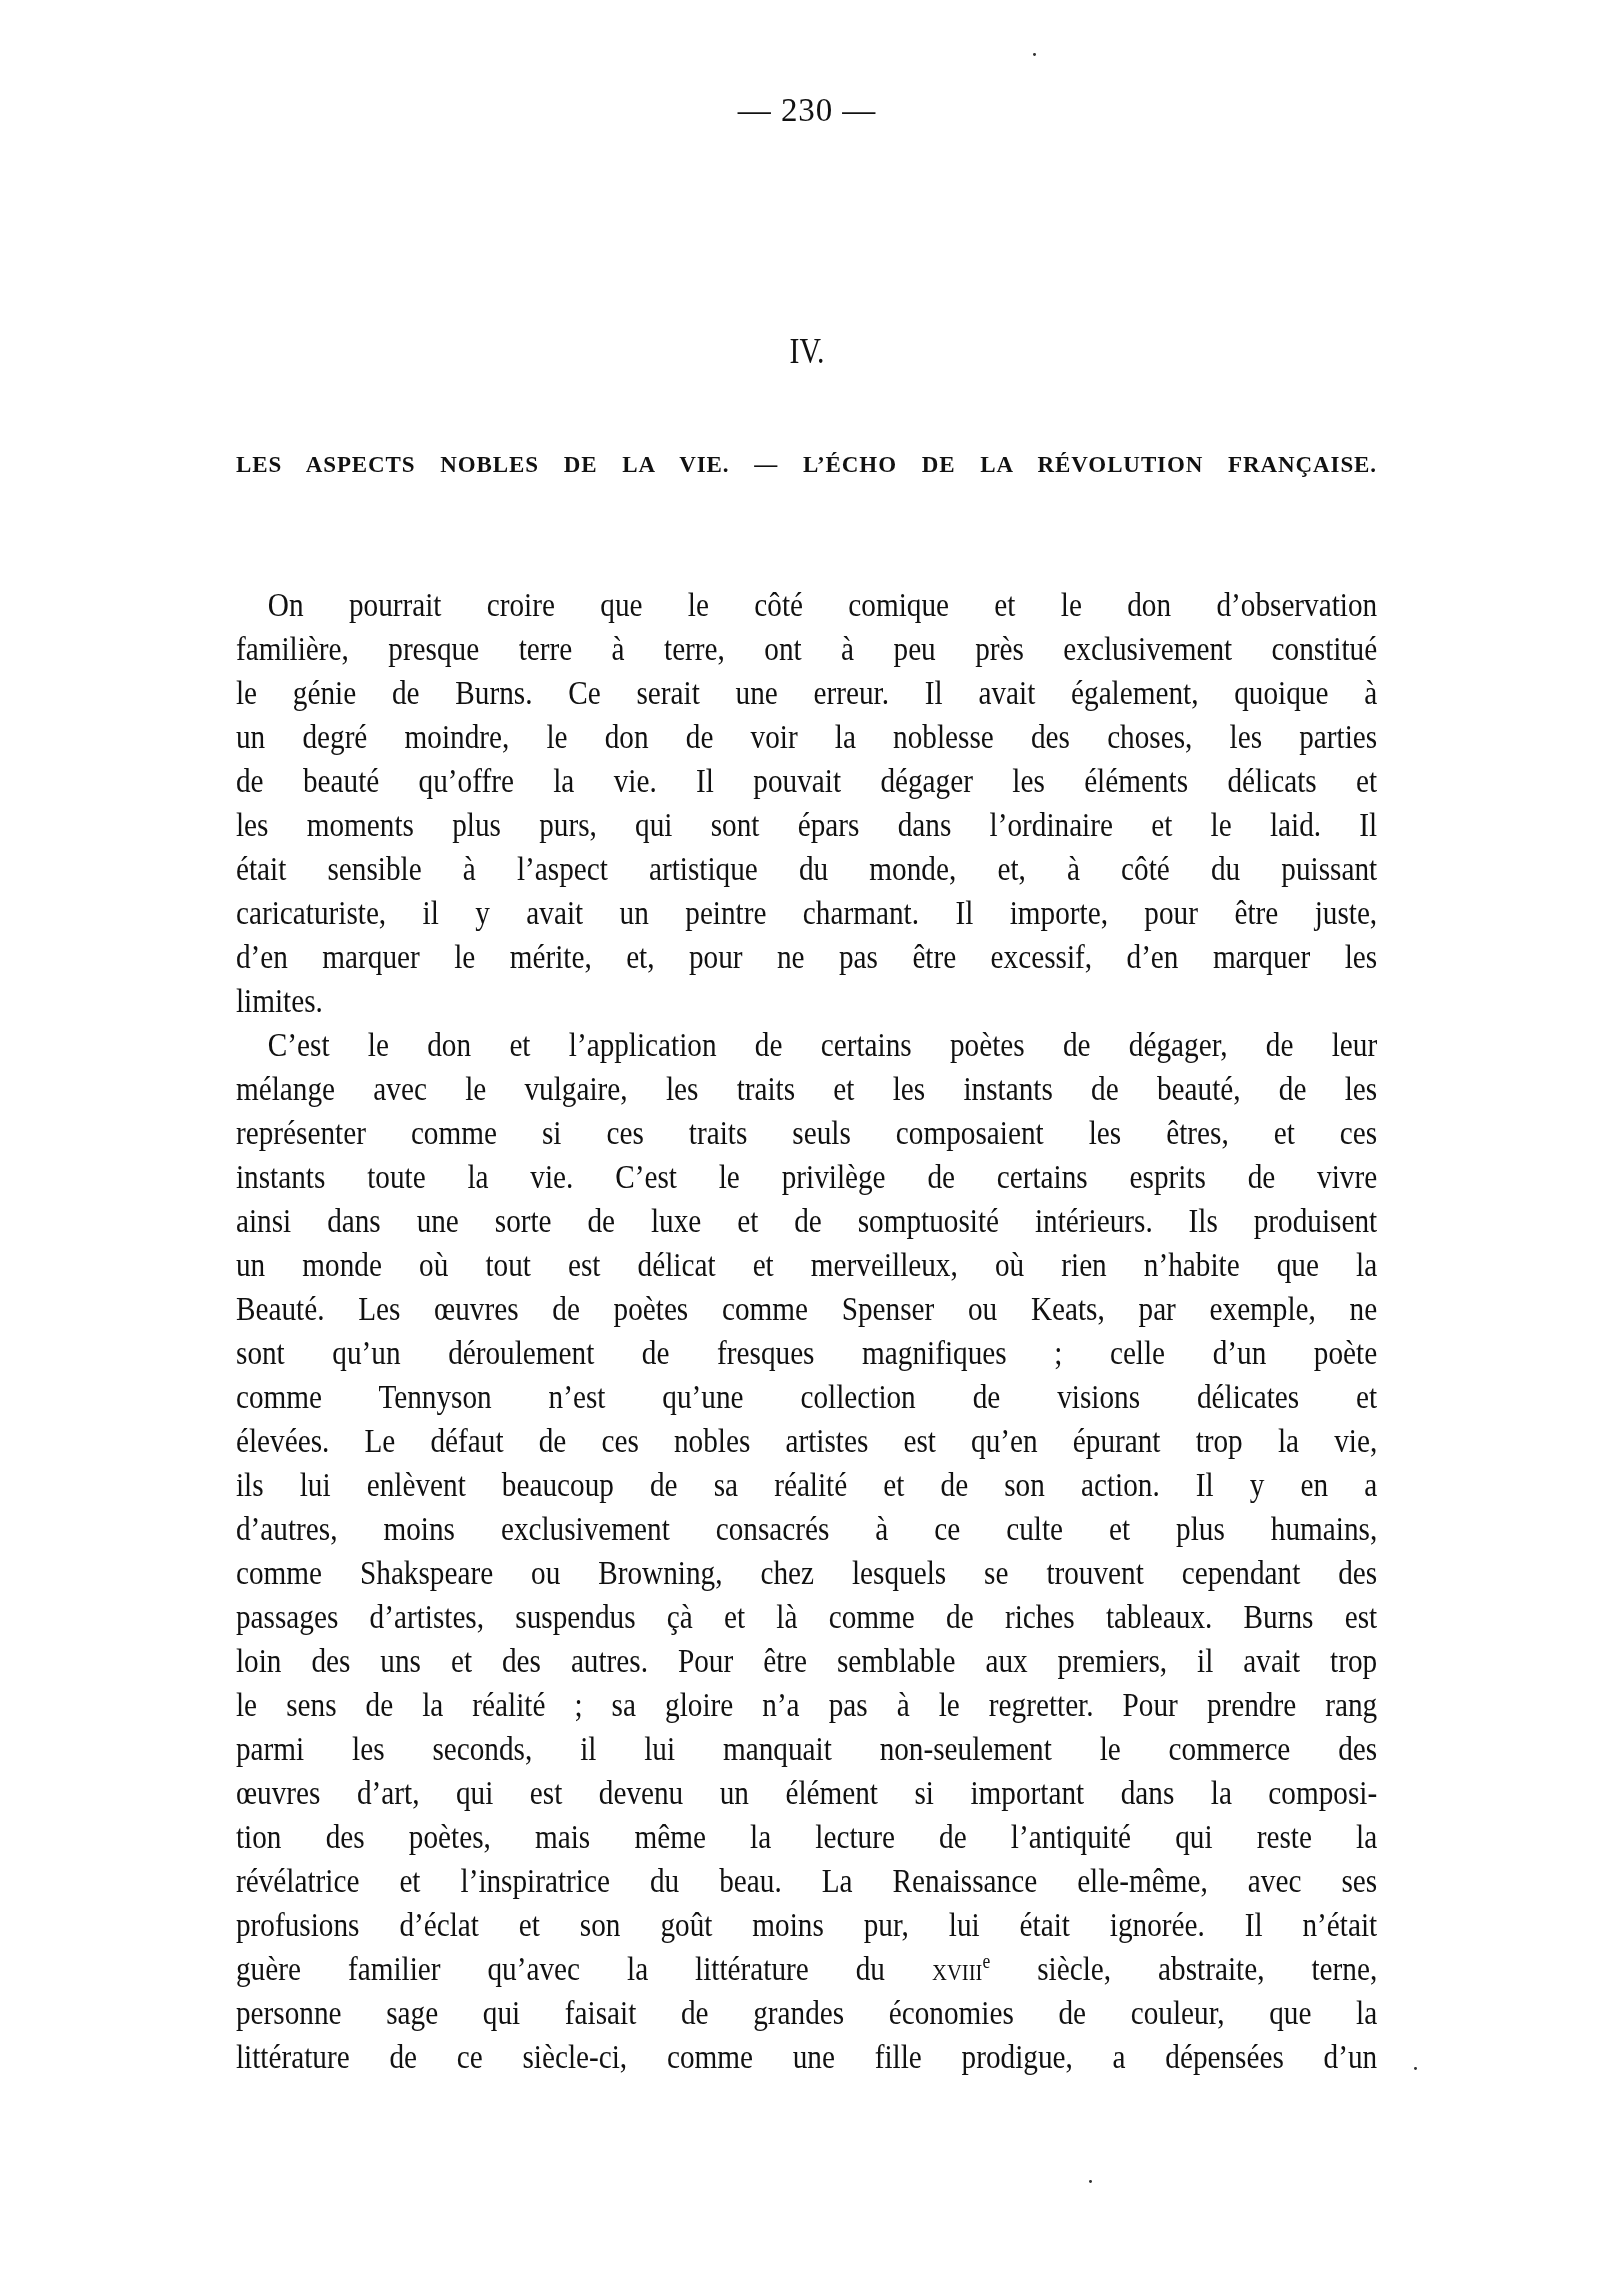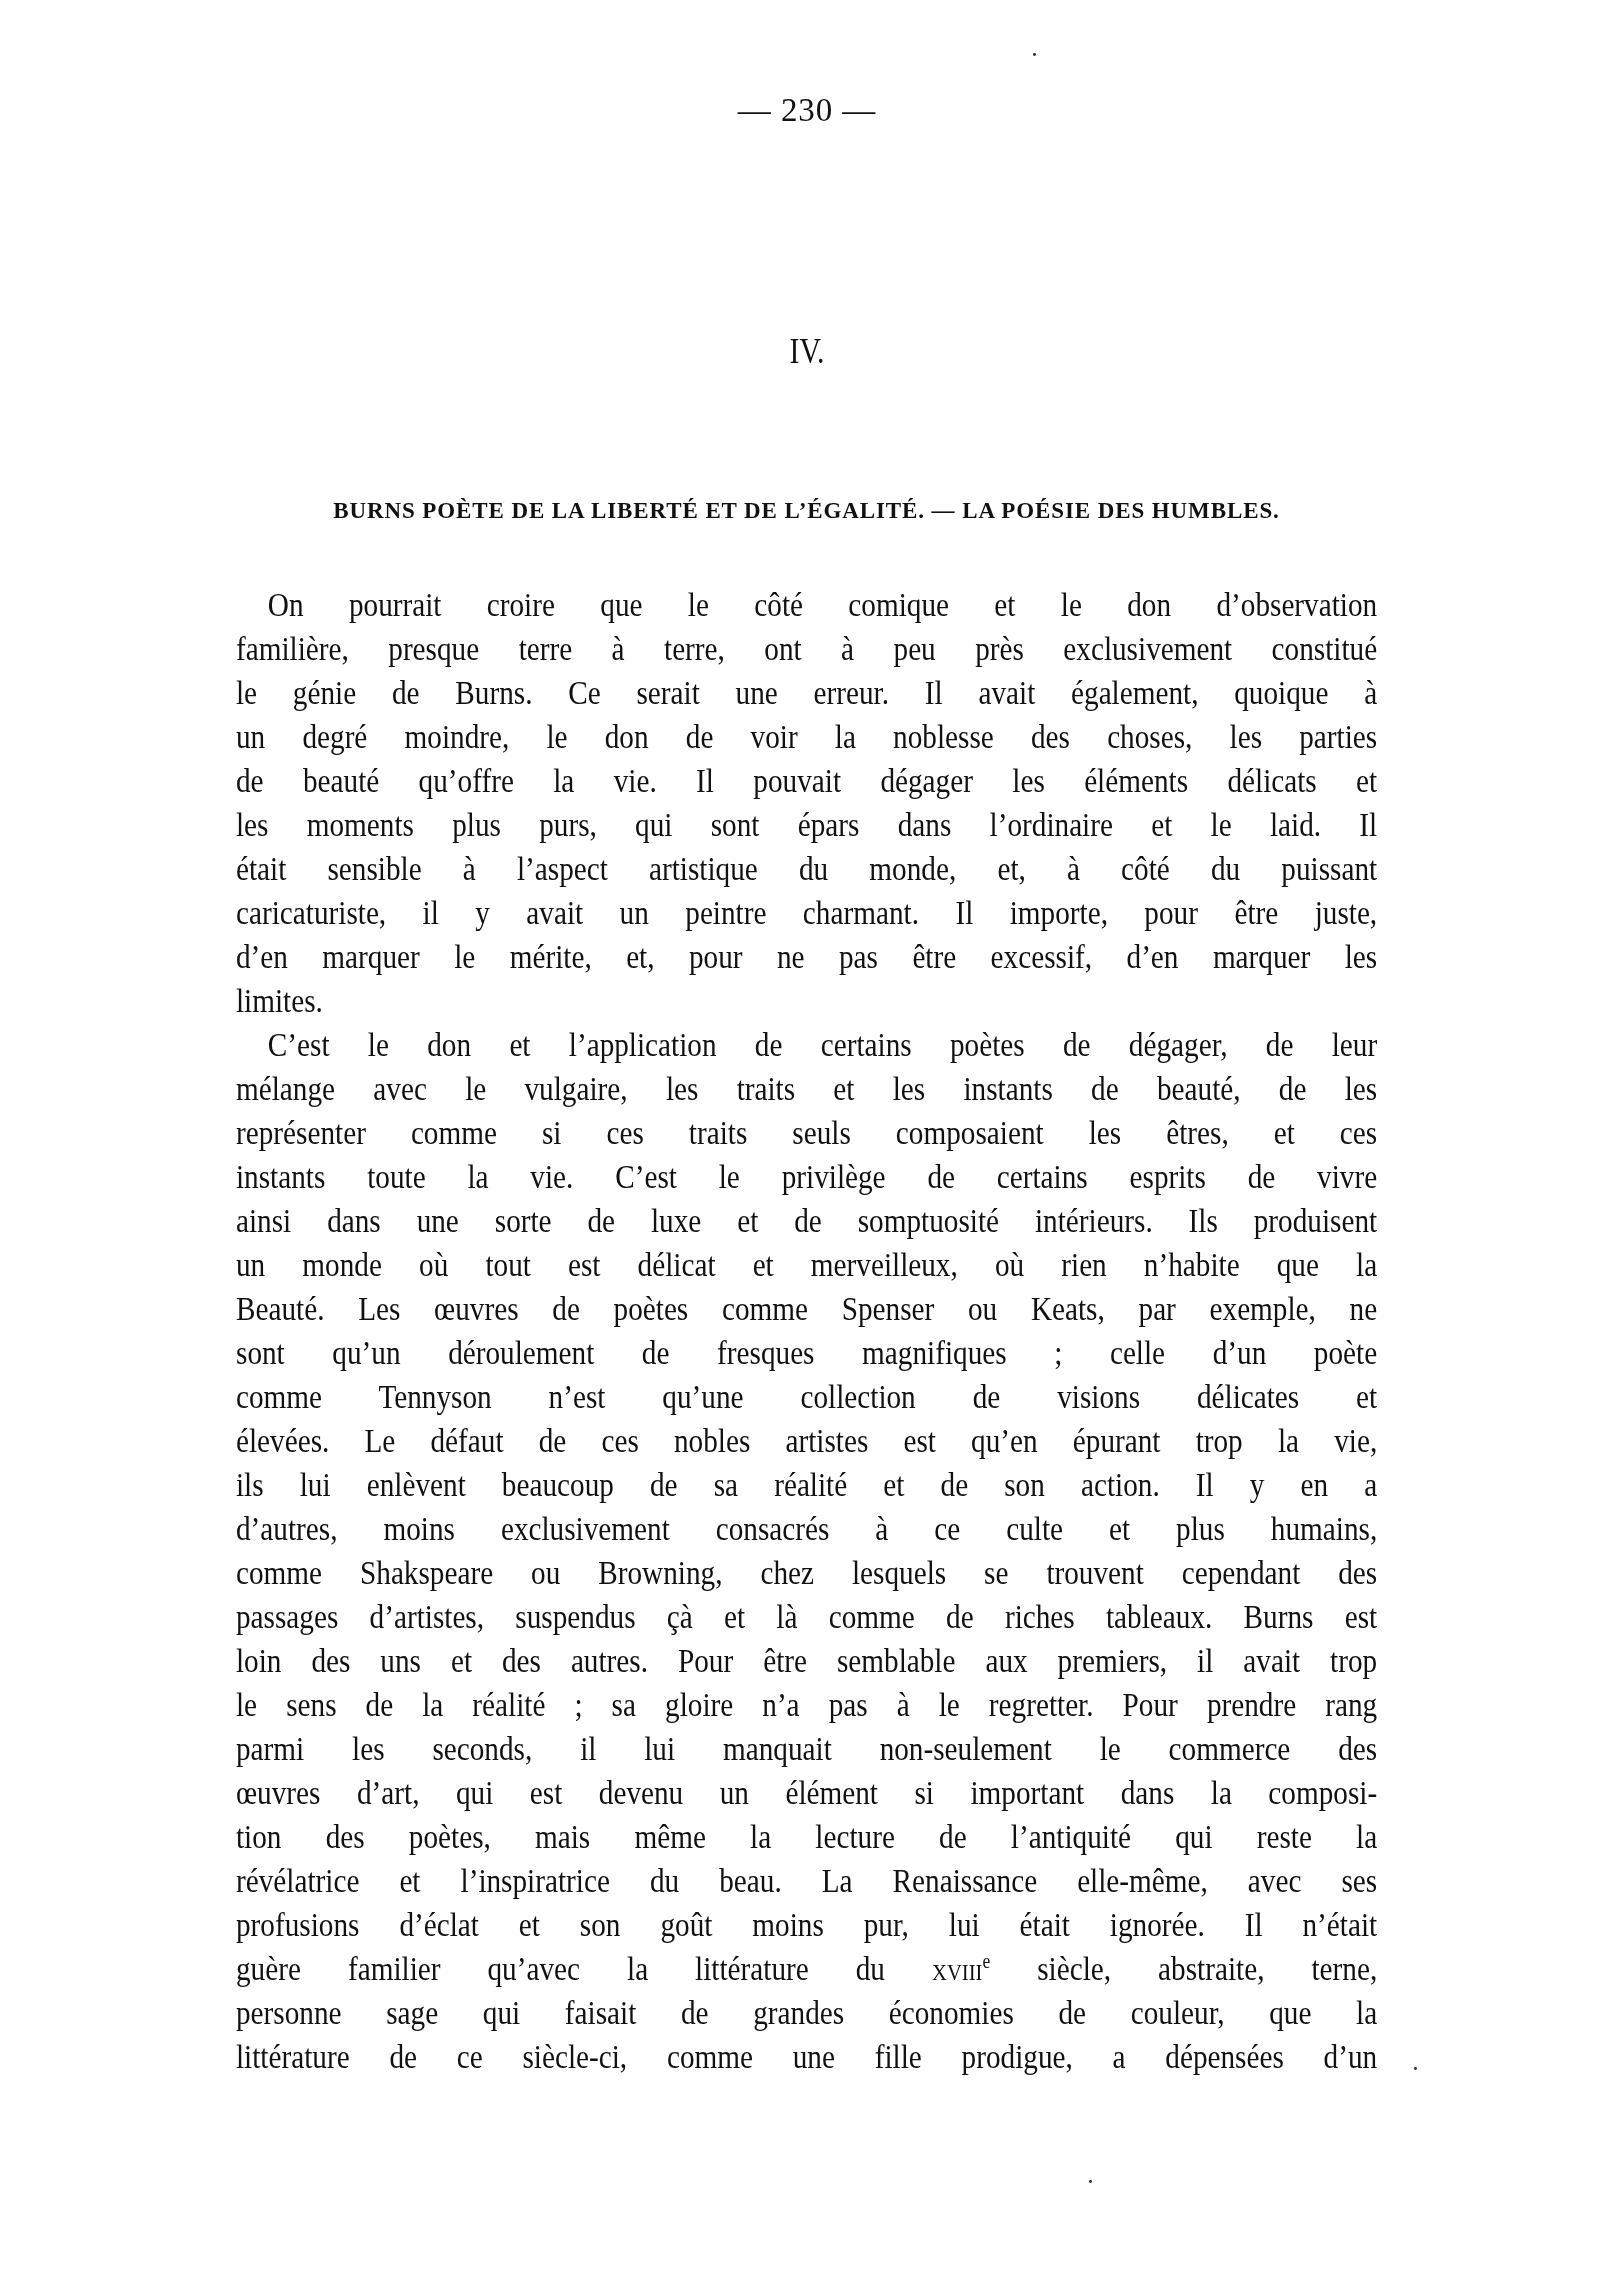--- a/index.html
+++ b/index.html
@@ -22,21 +22,21 @@
 </style>
 </head>
 <body>
 
 <div class="page">
 
   <div class="page-number">— 230 —</div>
 
 
   <div class="section-numeral">IV.</div>
-  <div class="subtitle" id="sub2">BURNS POÈTE DE LA LIBERTÉ ET DE L’ÉGALITÉ. — LA POÉSIE DES HUMBLES.</div>
+  <div class="subtitle" id="sub1">LES ASPECTS NOBLES DE LA VIE. — L’ÉCHO DE LA RÉVOLUTION FRANÇAISE.</div>
 
   <div class="column" id="body">
     <div id="para-0">
         <span class="line indent">On pourrait croire que le côté comique et le don d’observation</span>
         <span class="line">familière, presque terre à terre, ont à peu près exclusivement constitué</span>
         <span class="line">le génie de Burns. Ce serait une erreur. Il avait également, quoique à</span>
         <span class="line">un degré moindre, le don de voir la noblesse des choses, les parties</span>
         <span class="line">de beauté qu’offre la vie. Il pouvait dégager les éléments délicats et</span>
         <span class="line">les moments plus purs, qui sont épars dans l’ordinaire et le laid. Il</span>
         <span class="line">était sensible à l’aspect artistique du monde, et, à côté du puissant</span>

